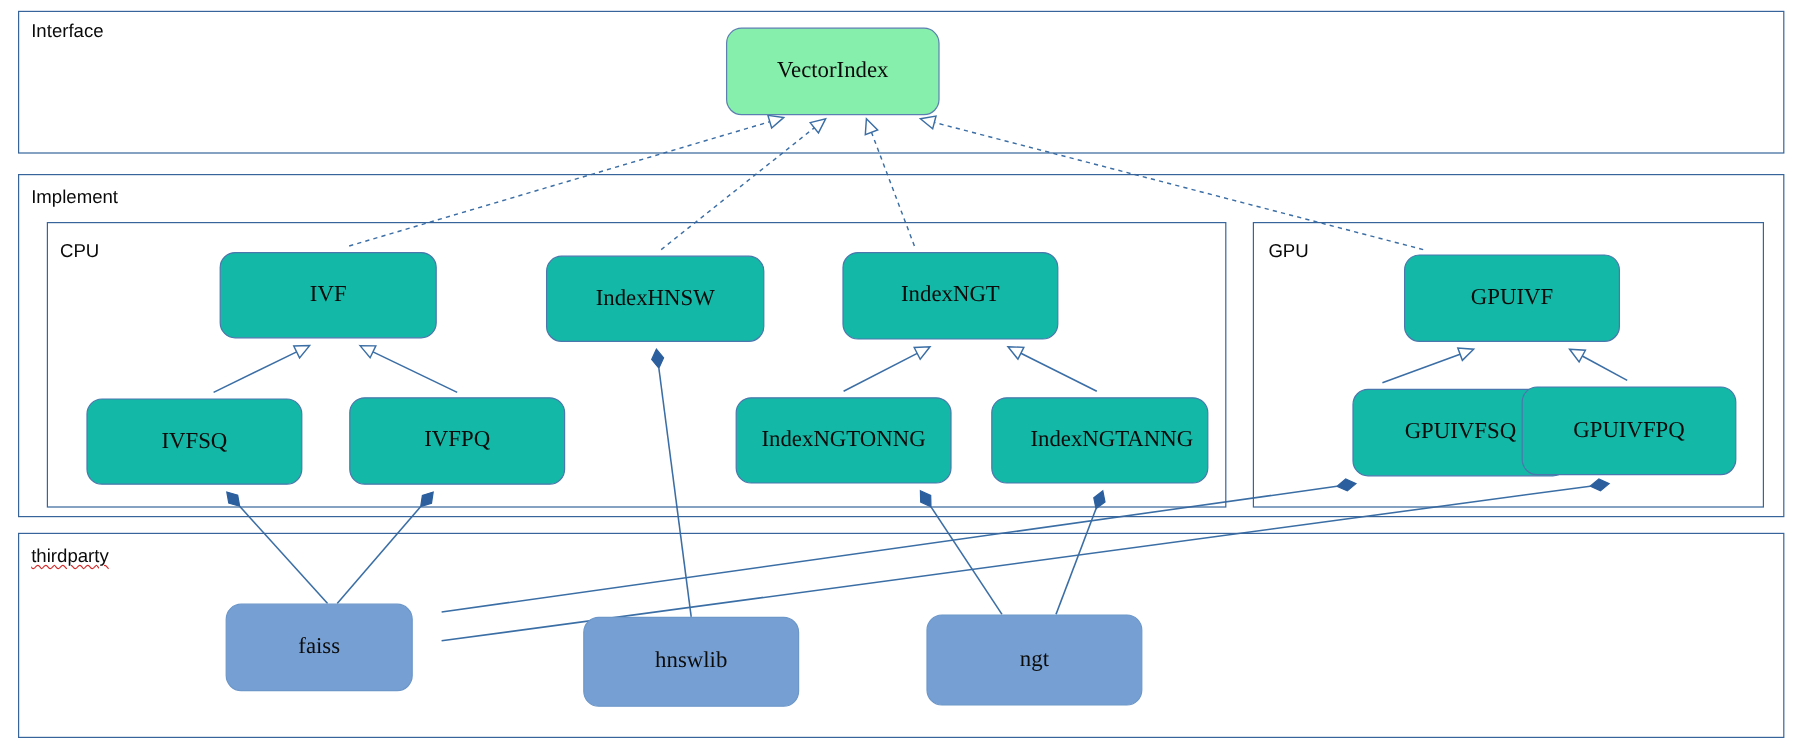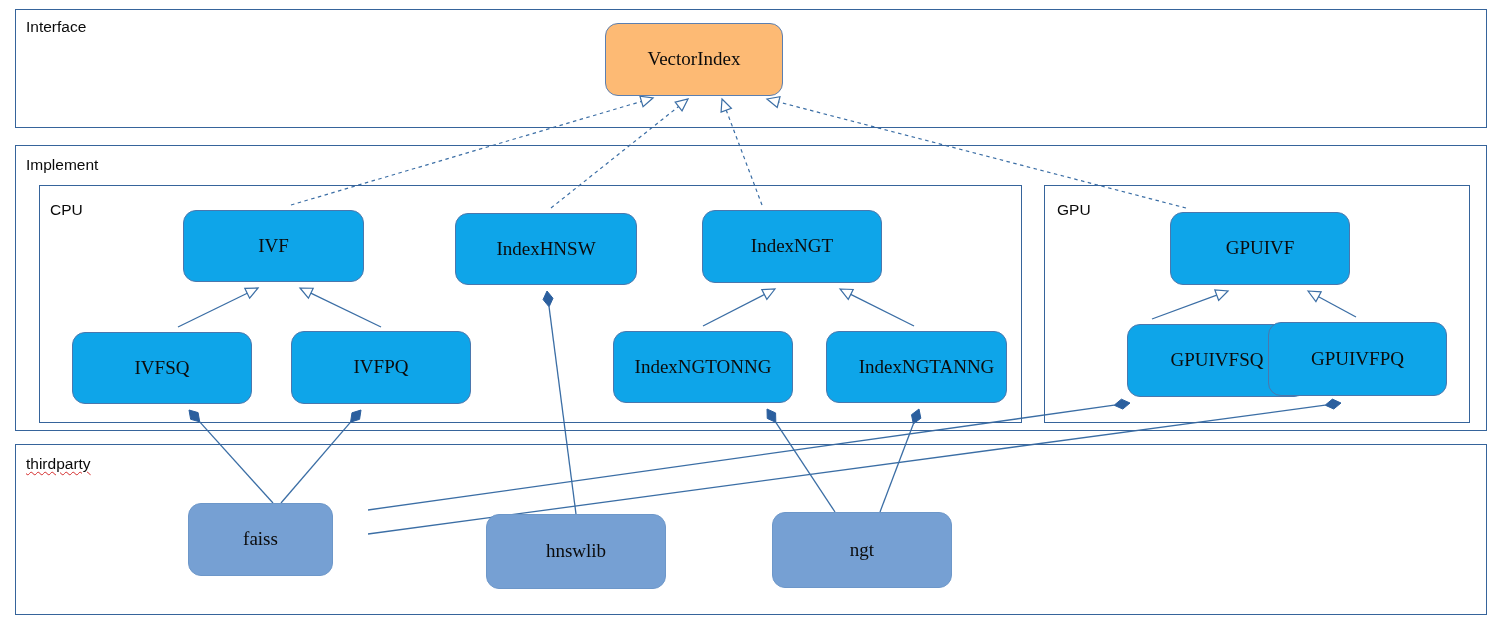--- a/index.html
+++ b/index.html
@@ -55,25 +55,25 @@
     align-items: center;
     justify-content: center;
     font-family: "Liberation Serif", serif;
     font-size: 19px;
     color: #0b0b0b;
     text-align: center;
     line-height: 1.1;
     z-index: 3;
   }
   .node.iface {
-    background: #fdba74;
+    background: #86efac;
     border-color: #5b7fb0;
   }
   .node.impl {
-    background: #0ea5e9;
+    background: #14b8a6;
     border-color: #4a77ad;
   }
   .node.third {
     background: #76a0d3;
     border-color: #6d97c9;
   }
 </style>
 </head>
 <body>
 
@@ -131,17 +131,17 @@
       <div class="node impl" style="left: 183px; top: 210px; width: 181px; height: 72px;">IVF</div>
       <div class="node impl" style="left: 455px; top: 213px; width: 182px; height: 72px;">IndexHNSW</div>
       <div class="node impl" style="left: 702px; top: 210px; width: 180px; height: 73px;">IndexNGT</div>
       <div class="node impl" style="left: 1170px; top: 212px; width: 180px; height: 73px;">GPUIVF</div>
       <div class="node impl" style="left: 72px; top: 332px; width: 180px; height: 72px;">IVFSQ</div>
       <div class="node impl" style="left: 291px; top: 331px; width: 180px; height: 73px;">IVFPQ</div>
       <div class="node impl" style="left: 613px; top: 331px; width: 180px; height: 72px; text-align: right;">IndexNGTONNG</div>
       <div class="node impl" style="left: 826px; top: 331px; width: 181px; height: 72px; padding-left: 20px;">IndexNGTANNG</div>
       <div class="node impl" style="left: 1127px; top: 324px; width: 180px; height: 73px;">GPUIVFSQ</div>
       <div class="node impl" style="left: 1268px; top: 322px; width: 179px; height: 74px;">GPUIVFPQ</div>
-      <div class="node third" style="left: 188px; top: 503px; width: 145px; height: 73px;">faiss</div>
+      <div class="node third" style="left: 188px; top: 503px; width: 156px; height: 73px;">faiss</div>
       <div class="node third" style="left: 486px; top: 514px; width: 180px; height: 75px;">hnswlib</div>
       <div class="node third" style="left: 772px; top: 512px; width: 180px; height: 76px;">ngt</div>
     </div>
 </div>
 
 </body></html>

